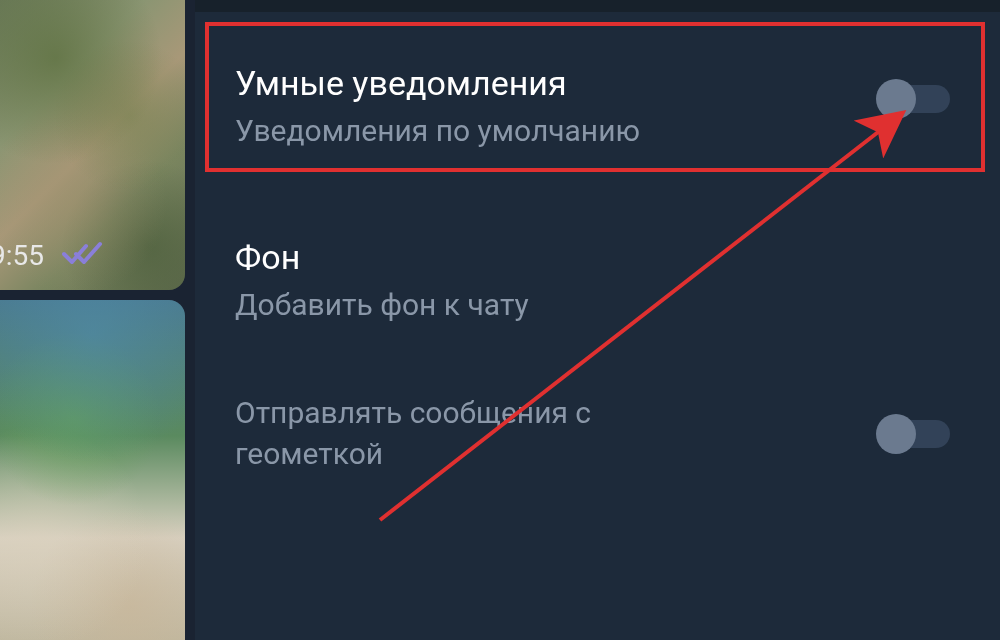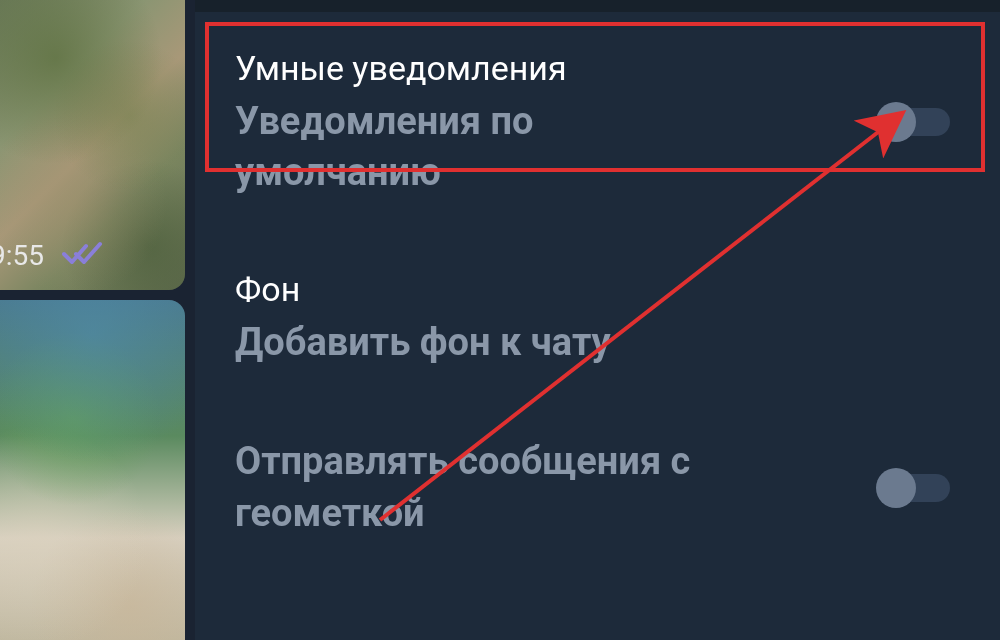--- a/index.html
+++ b/index.html
@@ -86,25 +86,26 @@
       position: relative;
       padding: 14px 40px 14px 40px;
       min-height: 100px;
     }
     .setting-title {
       color: #ffffff;
       font-size: 34px;
       font-weight: 400;
       line-height: 1.3;
       margin-bottom: 6px;
+      margin-top: 15px;
     }
     .setting-subtitle {
       color: #8a97a8;
-      font-size: 38px;
-      font-weight: 700;
+      font-size: 30px;
+      font-weight: 400;
       line-height: 1.35;
       max-width: 480px;
     }
     .toggle {
       position: absolute;
       right: 50px;
       top: 50%;
       transform: translateY(-50%);
       width: 72px;
       height: 36px;

